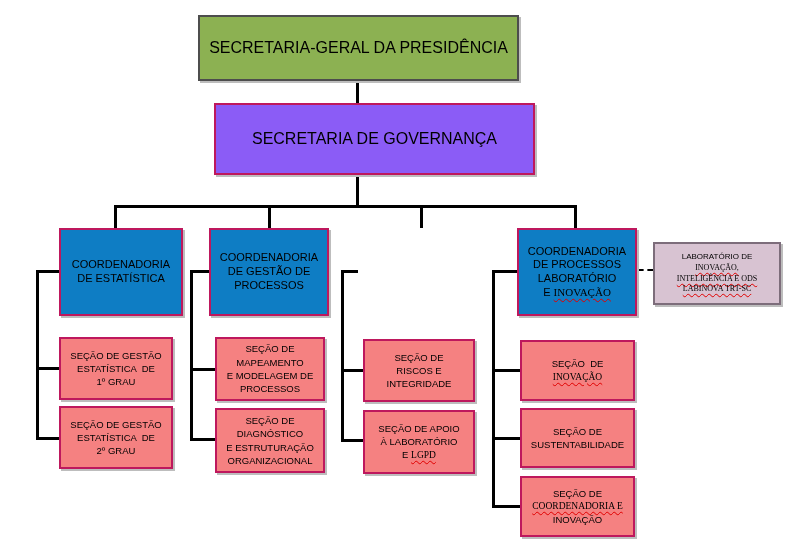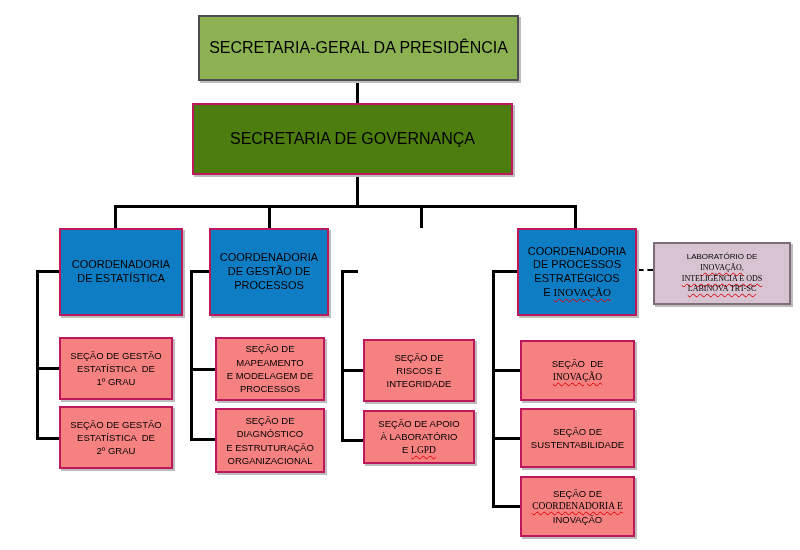--- a/index.html
+++ b/index.html
@@ -8,41 +8,41 @@
     font-family:"Liberation Sans",sans-serif;color:#000;
   }
   .node{
     position:absolute;box-sizing:border-box;border:2px solid #be185d;
     display:flex;flex-direction:column;align-items:center;justify-content:center;
     text-align:center;box-shadow:2px 2px 0 #bdbdbd;
   }
   .line{display:block;white-space:pre;}
   .wavy{text-decoration:underline wavy #e00000;text-decoration-thickness:1px;text-underline-offset:2px;font-family:Liberation Serif, serif;}
   .green{left:198px;top:15px;width:321px;height:66px;background:#8cb152;border-color:#4d4d4d;font-size:16px;}
-  .yellow{left:192px;top:103px;width:321px;height:72px;background:#4d7c0f;font-size:16px;line-height:1.35;}
+  .yellow{left:214px;top:103px;width:321px;height:72px;background:#8b5cf6;font-size:16px;line-height:1.35;}
   .blue{background:#0e7dc4;font-size:11px;line-height:1.25;}
   .coord1{left:59px;top:228px;width:124px;height:88px;}
   .coord2{left:209px;top:228px;width:120px;height:88px;}
   .coord3{left:358px;top:228px;width:125px;height:88px;}
   .coord4{left:517px;top:228px;width:120px;height:88px;}
   .pink{background:#f58181;font-size:9.5px;line-height:1.4;}
   .c1{left:59px;width:114px;}
   .c2{left:215px;width:110px;}
   .c3{left:363px;width:112px;}
   .c4{left:520px;width:115px;}
   .c1p1{top:337px;height:63px;}
   .c1p2{top:406px;height:63px;}
   .c2p1{top:337px;height:64px;}
   .c2p2{top:408px;height:65px;}
   .c3p1{top:339px;height:63px;}
-  .c3p2{top:410px;height:54px;}
+  .c3p2{top:410px;height:64px;}
   .c4p1{top:340px;height:61px;}
   .c4p2{top:408px;height:60px;}
   .c4p3{top:476px;height:61px;}
-  .lavender{left:653px;top:242px;width:138px;height:63px;background:#d8c3d2;border-color:#7d6d7b;font-size:8px;line-height:1.35;text-align:right;}
+  .lavender{left:653px;top:242px;width:128px;height:63px;background:#d8c3d2;border-color:#7d6d7b;font-size:8px;line-height:1.35;text-align:right;}
   .cline{position:absolute;background:#000;}
   .dash{position:absolute;height:0;border-top:2px dashed #000;background:none;}
 </style>
 </head>
 <body>
 
 <div class="canvas">
 
   <div class="cline" style="left:356px;top:81px;width:3px;height:22px;"></div>
   <div class="cline" style="left:356px;top:175px;width:3px;height:33px;"></div>
@@ -91,21 +91,21 @@
   <div class="node blue coord2">
     <span class="line">COORDENADORIA</span>
     <span class="line">DE GESTÃO DE</span>
     <span class="line">PROCESSOS</span>
   </div>
 
 
   <div class="node blue coord4">
     <span class="line">COORDENADORIA</span>
     <span class="line">DE PROCESSOS</span>
-    <span class="line">ESTRATÉGICOS</span>
+    <span class="line">LABORATÓRIO</span>
     <span class="line"><span>E </span><span class="wavy">INOVAÇÃO</span></span>
   </div>
 
   <div class="node lavender">
     <span class="line">LABORATÓRIO DE</span>
     <span class="line wavy">INOVAÇÃO,</span>
     <span class="line wavy">INTELIGÊNCIA E ODS</span>
     <span class="line wavy">LABINOVA TRT-SC</span>
   </div>
 

